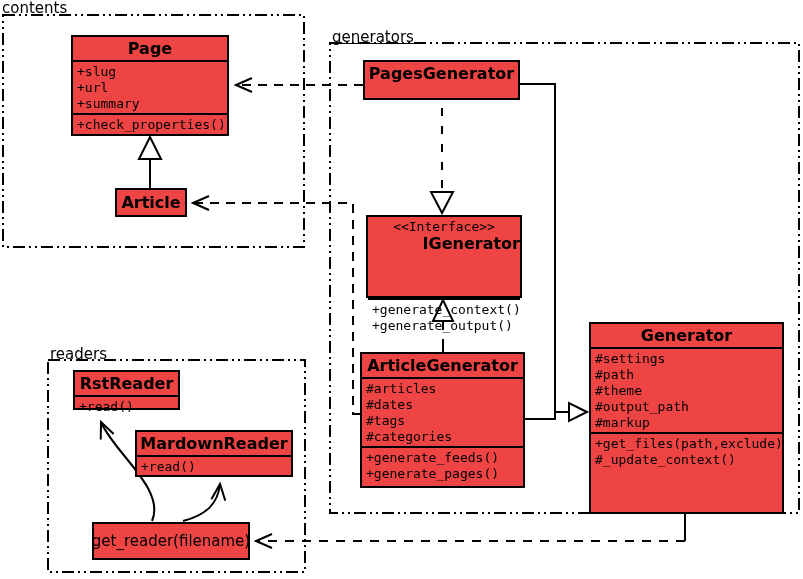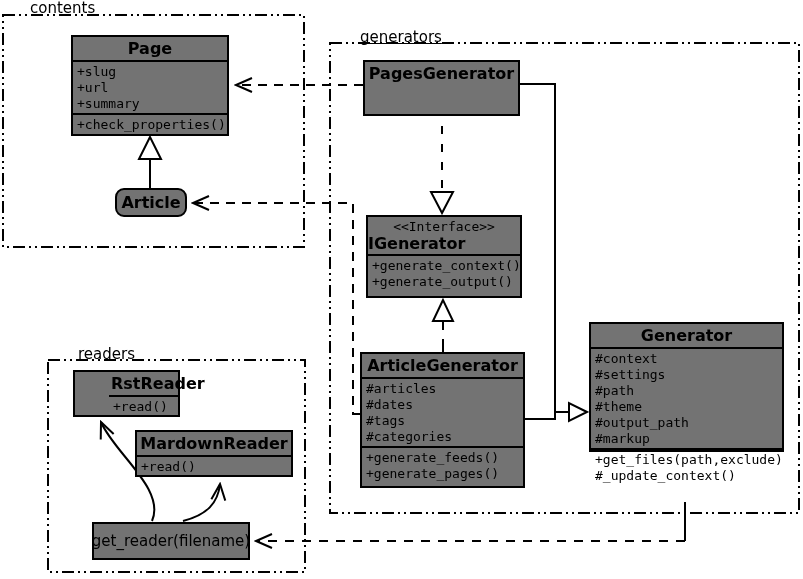--- a/index.html
+++ b/index.html
@@ -1,28 +1,28 @@
 <!DOCTYPE html>
 <html><head>
 <meta charset="utf-8">
 <style>
   html,body{margin:0;padding:0;}
   body{width:803px;height:579px;position:relative;background:#ffffff;overflow:hidden;
        font-family:"DejaVu Sans",sans-serif;}
   #stage{position:absolute;left:0;top:0;width:803px;height:579px;}
   svg.wires{position:absolute;left:0;top:0;z-index:1;}
-  .pkg-label{position:absolute;z-index:3;font:15px/14px "DejaVu Sans",sans-serif;color:#000;margin-left:28px;}
-  .ubox{position:absolute;z-index:2;background:#737373;border:2px solid #000;box-sizing:border-box;
+  .pkg-label{position:absolute;z-index:3;font:15px/14px "DejaVu Sans",sans-serif;color:#000;}
+  .ubox{position:absolute;z-index:2;background:#ef4444;border:2px solid #000;box-sizing:border-box;
         display:flex;flex-direction:column;}
   .utitle{font:bold 16px/22px "DejaVu Sans",sans-serif;text-align:center;padding:1px 2px 0 2px;color:#000;}
   .usec{border-top:2px solid #000;padding:2px 0 1px 0;}
   .uline{font:13px/16px "DejaVu Sans Mono",monospace;white-space:pre;padding-left:4px;color:#000;}
   .singlebox{align-items:center;justify-content:center;}
   .stereo{font:13px/15px "DejaVu Sans Mono",monospace;text-align:center;padding-top:2px;color:#000;}
-  .iname{font:bold 16px/20px "DejaVu Sans",sans-serif;text-align:left;color:#000;}
+  .iname{font:bold 16px/20px "DejaVu Sans",sans-serif;text-align:right;color:#000;}
   .plainlabel{font:15px/18px "DejaVu Sans",sans-serif;text-align:center;color:#000;}
 </style>
 </head>
 <body>
 
 <div id="stage">
 
   <svg class="wires" width="803" height="579" viewBox="0 0 803 579">
     <defs>
       <marker id="oa" viewBox="-17 -9 19 18" markerWidth="19" markerHeight="18" refX="0" refY="0" orient="auto" markerUnits="userSpaceOnUse">
@@ -67,29 +67,29 @@
     <div class="usec">
       <div class="uline">+slug</div>
       <div class="uline">+url</div>
       <div class="uline">+summary</div>
     </div>
     <div class="usec">
       <div class="uline">+check_properties()</div>
     </div>
   </div>
 
-  <div class="ubox singlebox" style="left:115px;top:188px;width:72px;height:29px;border-radius:9px;">
+  <div class="ubox singlebox" style="left:115px;top:188px;width:72px;height:29px;">
     <div class="utitle" style="padding:0;line-height:16px;">Article</div>
   </div>
 
-  <div class="ubox" style="left:363px;top:60px;width:157px;height:56px;">
+  <div class="ubox" style="left:363px;top:60px;width:157px;height:40px;">
     <div class="utitle">PagesGenerator</div>
   </div>
 
-  <div class="ubox" style="left:366px;top:215px;width:156px;height:83px;">
+  <div class="ubox" style="left:366px;top:215px;width:156px;height:83px;gap:44px;">
     <div>
       <div class="stereo">&lt;&lt;Interface&gt;&gt;</div>
       <div class="iname">IGenerator</div>
     </div>
     <div class="usec">
       <div class="uline">+generate_context()</div>
       <div class="uline">+generate_output()</div>
     </div>
   </div>
 
@@ -100,37 +100,36 @@
       <div class="uline">#dates</div>
       <div class="uline">#tags</div>
       <div class="uline">#categories</div>
     </div>
     <div class="usec">
       <div class="uline">+generate_feeds()</div>
       <div class="uline">+generate_pages()</div>
     </div>
   </div>
 
-  <div class="ubox" style="left:589px;top:322px;width:195px;height:130px;">
+  <div class="ubox" style="left:589px;top:322px;width:195px;height:192px;">
     <div class="utitle">Generator</div>
     <div class="usec">
-      <div class="uline">#context</div>
       <div class="uline">#settings</div>
       <div class="uline">#path</div>
       <div class="uline">#theme</div>
       <div class="uline">#output_path</div>
       <div class="uline">#markup</div>
     </div>
     <div class="usec">
       <div class="uline">+get_files(path,exclude)</div>
       <div class="uline">#_update_context()</div>
     </div>
   </div>
 
-  <div class="ubox" style="left:73px;top:370px;width:107px;height:47px;padding-left:34px;">
+  <div class="ubox" style="left:73px;top:370px;width:107px;height:40px;">
     <div class="utitle">RstReader</div>
     <div class="usec">
       <div class="uline">+read()</div>
     </div>
   </div>
 
   <div class="ubox" style="left:135px;top:430px;width:158px;height:47px;">
     <div class="utitle">MardownReader</div>
     <div class="usec">
       <div class="uline">+read()</div>

